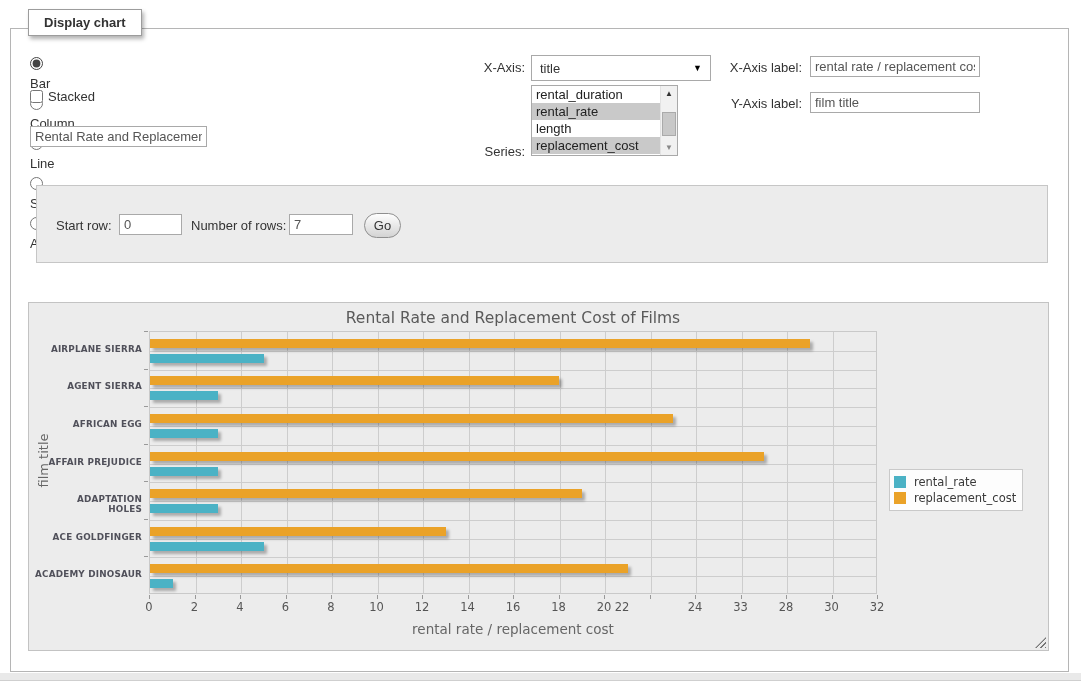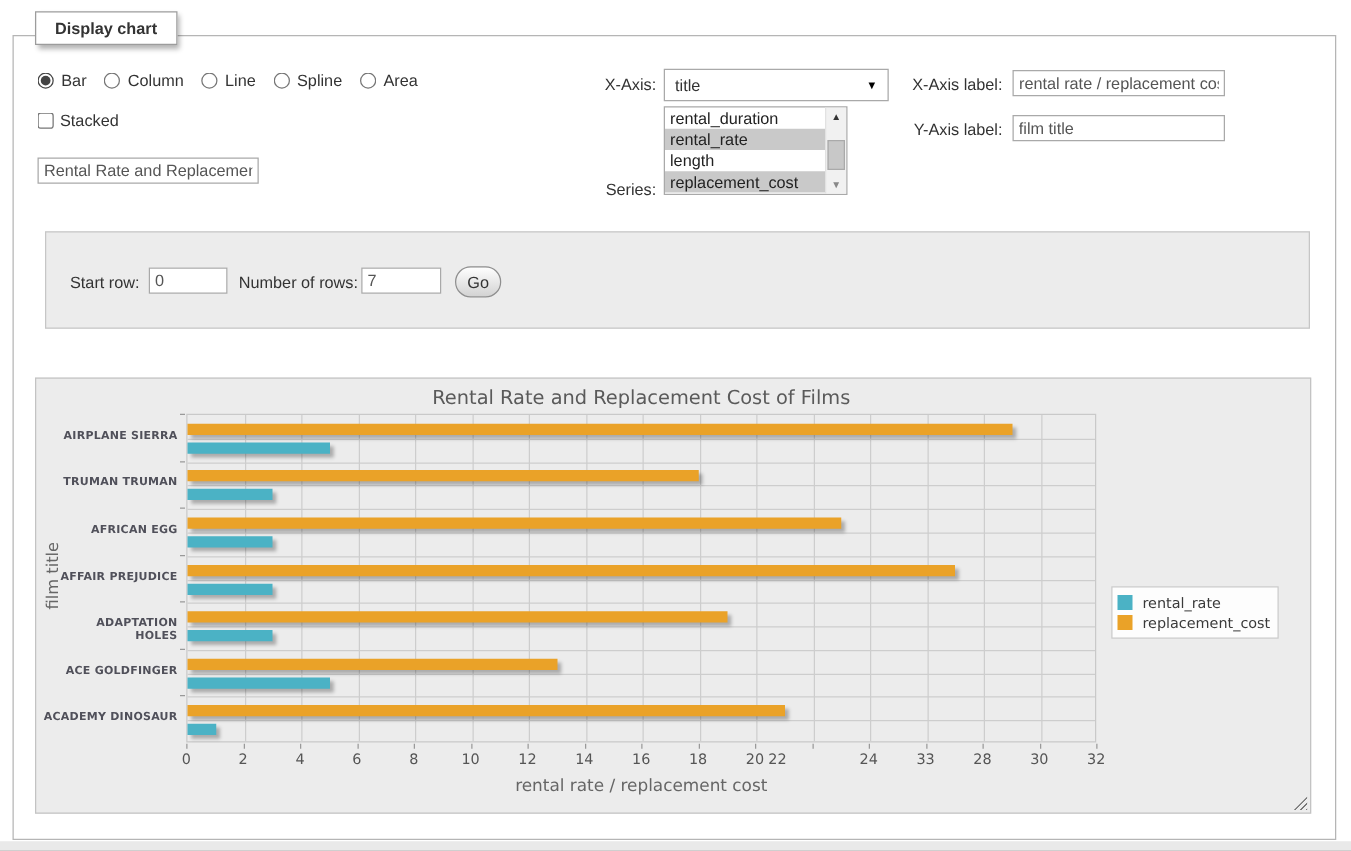--- a/index.html
+++ b/index.html
@@ -9,21 +9,21 @@
 
   
   #frame { left:10px; top:28px; width:1059px; height:644px;
            border:1px solid #b5b5b5; background:#fff; }
   #legend-box { left:28px; top:9px; padding:5px 15px; background:#fff;
                 border:1px solid #9c9c9c; box-shadow:2px 3px 4px rgba(0,0,0,0.30);
                 font-size:13px; font-weight:bold; color:#333; z-index:5; }
 
   
   .lbl { font-size:13px; color:#333; }
-  #chart-type-row { left:30px; top:57px; display:flex; align-items:center; gap:6px; }
+  #chart-type-row { left:30px; top:57px; display:flex; gap:6px;flex-direction:column; }
   #chart-type-row label { margin-right:8px; font-size:13px; color:#333; }
   #stacked-row { left:30px; top:89px; display:flex; align-items:center; gap:5px; }
   input[type=radio], input[type=checkbox] { width:13px; height:13px; accent-color:#444; }
 
   input[type=text] { border:1px solid #a9a9a9; background:#fff; height:21px;
                      font-size:13px; color:#555; padding:0 4px;
                      font-family:"Liberation Sans", sans-serif; }
   #title-input { left:30px; top:126px; width:177px; }
 
   .rlabel { text-align:right; font-size:13px; color:#333; }
@@ -203,21 +203,21 @@
       <div class="bar" title="AGENT TRUMAN: 17.99" style="top: 44.3571px; width: 409.272px; background: rgb(234, 162, 40);"></div>
       <div class="bar" title="AFRICAN EGG: 22.99" style="top: 81.9286px; width: 523.022px; background: rgb(234, 162, 40);"></div>
       <div class="bar" title="AFFAIR PREJUDICE: 26.99" style="top: 119.5px; width: 614.022px; background: rgb(234, 162, 40);"></div>
       <div class="bar" title="ADAPTATION HOLES: 18.99" style="top: 157.071px; width: 432.022px; background: rgb(234, 162, 40);"></div>
       <div class="bar" title="ACE GOLDFINGER: 12.99" style="top: 194.643px; width: 295.522px; background: rgb(234, 162, 40);"></div>
       <div class="bar" title="ACADEMY DINOSAUR: 20.99" style="top: 232.214px; width: 477.522px; background: rgb(234, 162, 40);"></div>
     </div>
   <div id="cat-labels">
       <div class="cat-lbl" style="top: 40.7857px;">AIRPLANE SIERRA</div>
       <div class="tickmark-h" style="top: 28px;"></div>
-      <div class="cat-lbl" style="top: 78.3571px;">TRUMAN TRUMAN</div>
+      <div class="cat-lbl" style="top: 78.3571px;">AGENT SIERRA</div>
       <div class="tickmark-h" style="top: 65.5714px;"></div>
       <div class="cat-lbl" style="top: 115.929px;">AFRICAN EGG</div>
       <div class="tickmark-h" style="top: 103.143px;"></div>
       <div class="cat-lbl" style="top: 153.5px;">AFFAIR PREJUDICE</div>
       <div class="tickmark-h" style="top: 140.714px;"></div>
       <div class="cat-lbl" style="top: 191.071px; padding-left: 44px;">ADAPTATION HOLES</div>
       <div class="tickmark-h" style="top: 178.286px;"></div>
       <div class="cat-lbl" style="top: 228.643px;">ACE GOLDFINGER</div>
       <div class="tickmark-h" style="top: 215.857px;"></div>
       <div class="cat-lbl" style="top: 266.214px;">ACADEMY DINOSAUR</div>

